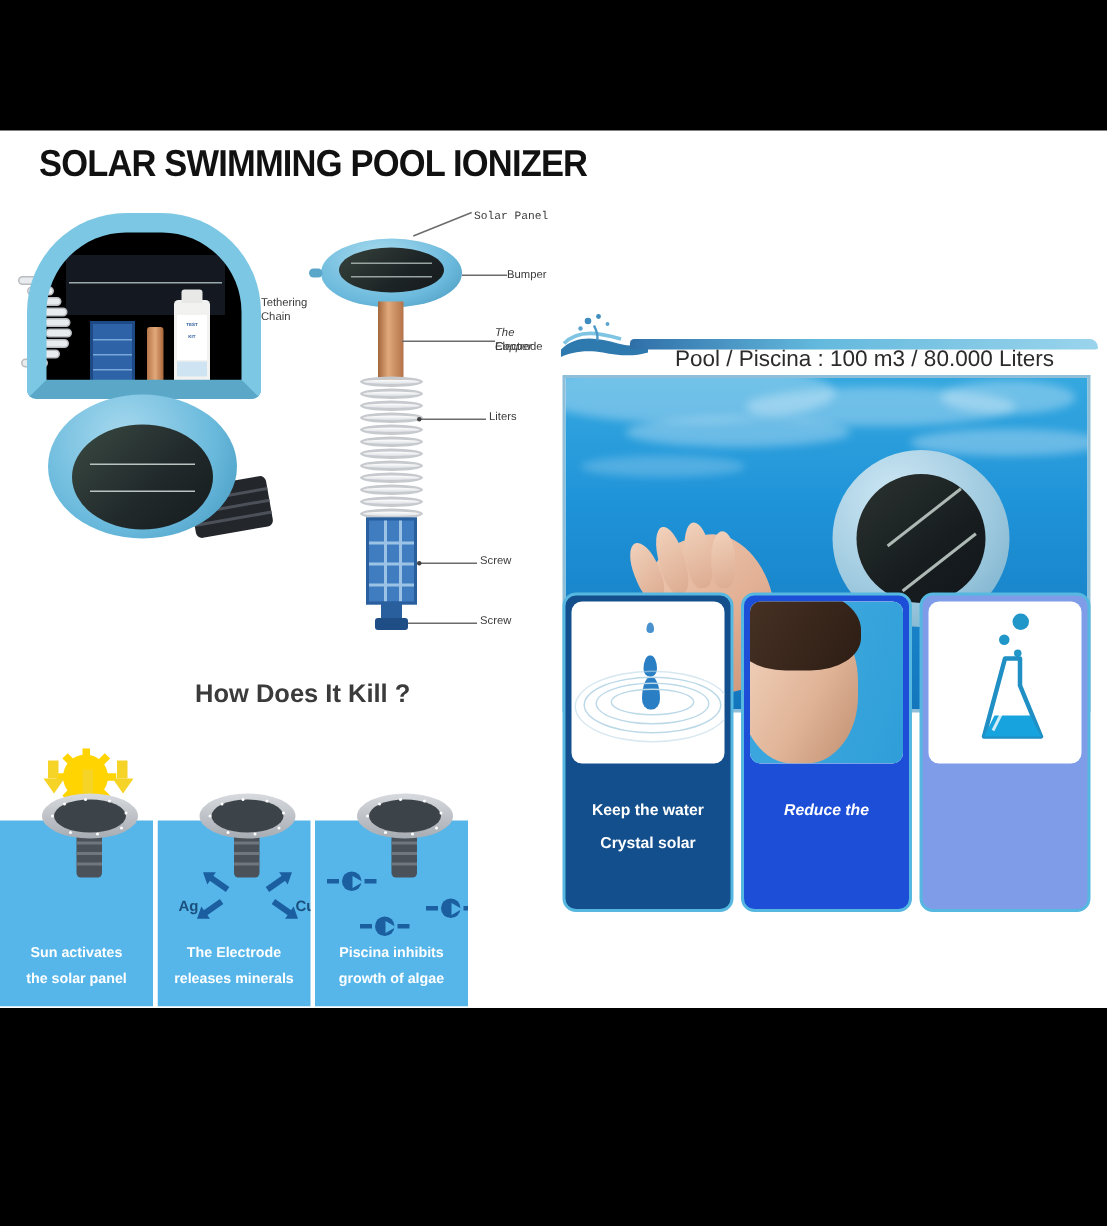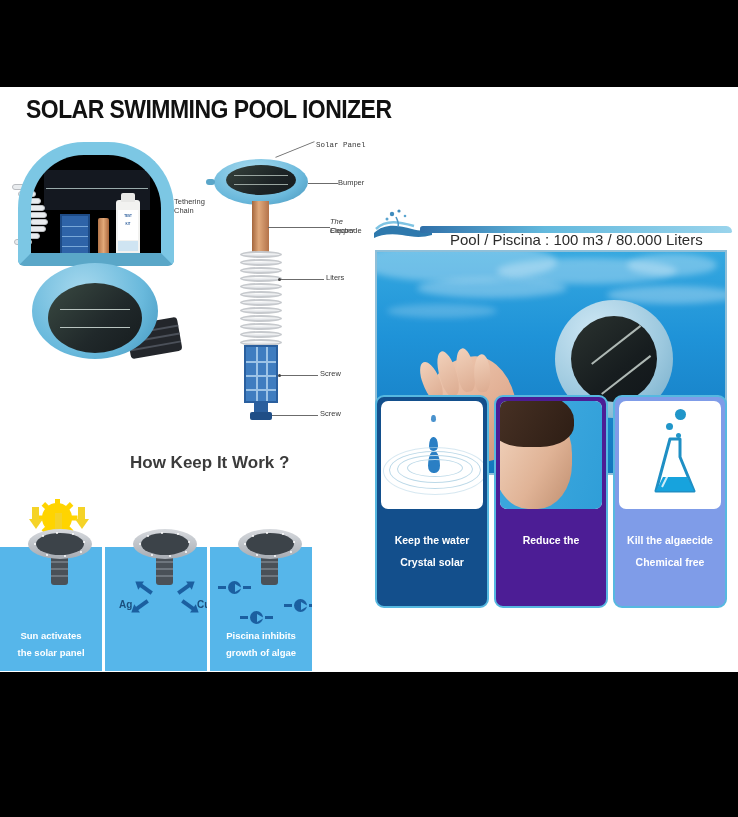--- a/index.html
+++ b/index.html
@@ -117,21 +117,21 @@
         border-radius:52% 38% 30% 46%/60% 46% 40% 40%;transform:rotate(-14deg);}
   .finger{position:absolute;background:linear-gradient(160deg,#f2d2bc,#dcab90);border-radius:50% 50% 40% 40%;}
 
   
   .cards{position:absolute;left:375px;top:308px;width:352px;height:213px;display:flex;gap:5px;}
   .card{position:relative;width:114px;height:213px;border-radius:9px;overflow:hidden;border:2px solid #56b8e0;
         box-sizing:border-box;}
   .card .pic{position:absolute;left:4px;top:4px;right:4px;height:108px;background:#fff;border-radius:7px;overflow:hidden;}
   .card .txt{position:absolute;left:0;right:0;top:116px;bottom:0;color:#fff;text-align:center;font-size:10.5px;
              font-weight:bold;line-height:22px;padding-top:16px;box-sizing:border-box;}
-  .c1{background:#134f8c;} .c2{background:#4c1d95;} .c3{background:#7f9ce8;}
+  .c1{background:#134f8c;} .c2{background:#1d4ed8;font-style:italic;} .c3{background:#7f9ce8;}
 
   .drop-ripple{position:absolute;border:1.5px solid #bcd9e8;border-radius:50%;}
   .drop{position:absolute;background:#2a7fc4;border-radius:50% 50% 50% 50%/70% 70% 40% 40%;}
   .flask{position:absolute;left:34px;top:36px;width:44px;height:56px;}
   .bubble{position:absolute;border-radius:50%;background:#2196c9;}
   .face-pic{position:absolute;left:0;top:0;right:0;bottom:0;
             background:linear-gradient(110deg,#3aa6dd 0%,#3aa6dd 46%,#2f9ed8 100%);}
   .face{position:absolute;left:-6px;top:6px;width:78px;height:102px;border-radius:46% 46% 44% 44%;
         background:linear-gradient(120deg,#f4d8c3,#e0b396 60%,#c08f70);}
   .hair{position:absolute;left:-10px;top:-8px;width:84px;height:54px;border-radius:50% 50% 40% 40%;
@@ -233,21 +233,21 @@
       <div class="dlabel" style="left:142px;top:39px;">Bumper</div>
       <div class="dlabel" style="left:-22px;top:58px;">Tethering</div>
       <div class="dlabel" style="left:-22px;top:67px;">Chain</div>
       <div class="dlabel" style="left:134px;top:78px;font-style:italic;">The Copper</div>
       <div class="dlabel" style="left:134px;top:87px;">Electrode</div>
       <div class="dlabel" style="left:130px;top:134px;">Liters</div>
       <div class="dlabel" style="left:124px;top:230px;">Screw</div>
       <div class="dlabel" style="left:124px;top:270px;">Screw</div>
     </div>
 
-    <div class="hdw-title">How Keep It Work ?</div>
+    <div class="hdw-title">How Does It Kill ?</div>
 
     <div class="steps">
 
       <div class="step">
         <div class="water"></div>
         <div class="sun" style="top:4px;left:42px;">
           <div class="sunray" style="transform:rotate(0deg)"></div>
           <div class="sunray" style="transform:rotate(45deg)"></div>
           <div class="sunray" style="transform:rotate(90deg)"></div>
           <div class="sunray" style="transform:rotate(135deg)"></div>
@@ -302,20 +302,24 @@
             <i style="left:18px;top:25px"></i>
         </div>
         <div>
           <div class="ar" style="left:34px;top:88px;transform:rotate(215deg)"></div>
           <div class="ar" style="left:30px;top:104px;transform:rotate(145deg)"></div>
           <div class="ar" style="left:72px;top:88px;transform:rotate(-35deg)"></div>
           <div class="ar" style="left:76px;top:104px;transform:rotate(35deg)"></div>
         </div>
         <div class="ion" style="left:14px;top:100px;">Ag</div>
         <div class="ion" style="left:92px;top:100px;">Cu</div>
+        <div class="cap-txt">
+          <div>The Electrode</div>
+          <div>releases minerals</div>
+        </div>
       </div>
 
       <div class="step">
         <div class="water"></div>
         <div class="stem">
             <i style="top:6px"></i>
             <i style="top:13px"></i>
             <i style="top:20px"></i>
           </div>
         <div class="disk"></div>
@@ -420,21 +424,17 @@
           <div class="bubble" style="left:47px;top:22px;width:7px;height:7px;"></div>
           <div class="bubble" style="left:57px;top:32px;width:5px;height:5px;"></div>
           <div class="flask">
             <svg width="44" height="60" viewBox="0 0 44 60">
               <path d="M17 2 L27 2 L27 20 L41 54 L3 54 Z" fill="none" stroke="#1f8fc4" stroke-width="3" stroke-linejoin="round"></path>
               <path d="M10 40 L34 40 L41 54 L3 54 Z" fill="#17a3dd"></path>
               <path d="M9 50 L15 38" stroke="#ffffff" stroke-width="2" opacity=".8"></path>
             </svg>
           </div>
         </div>
-        <div class="txt">
-          <div>Kill the algaecide</div>
-          <div>Chemical free</div>
-        </div>
       </div>
     </div>
 
   </div>
 </div>
 
 </body></html>

